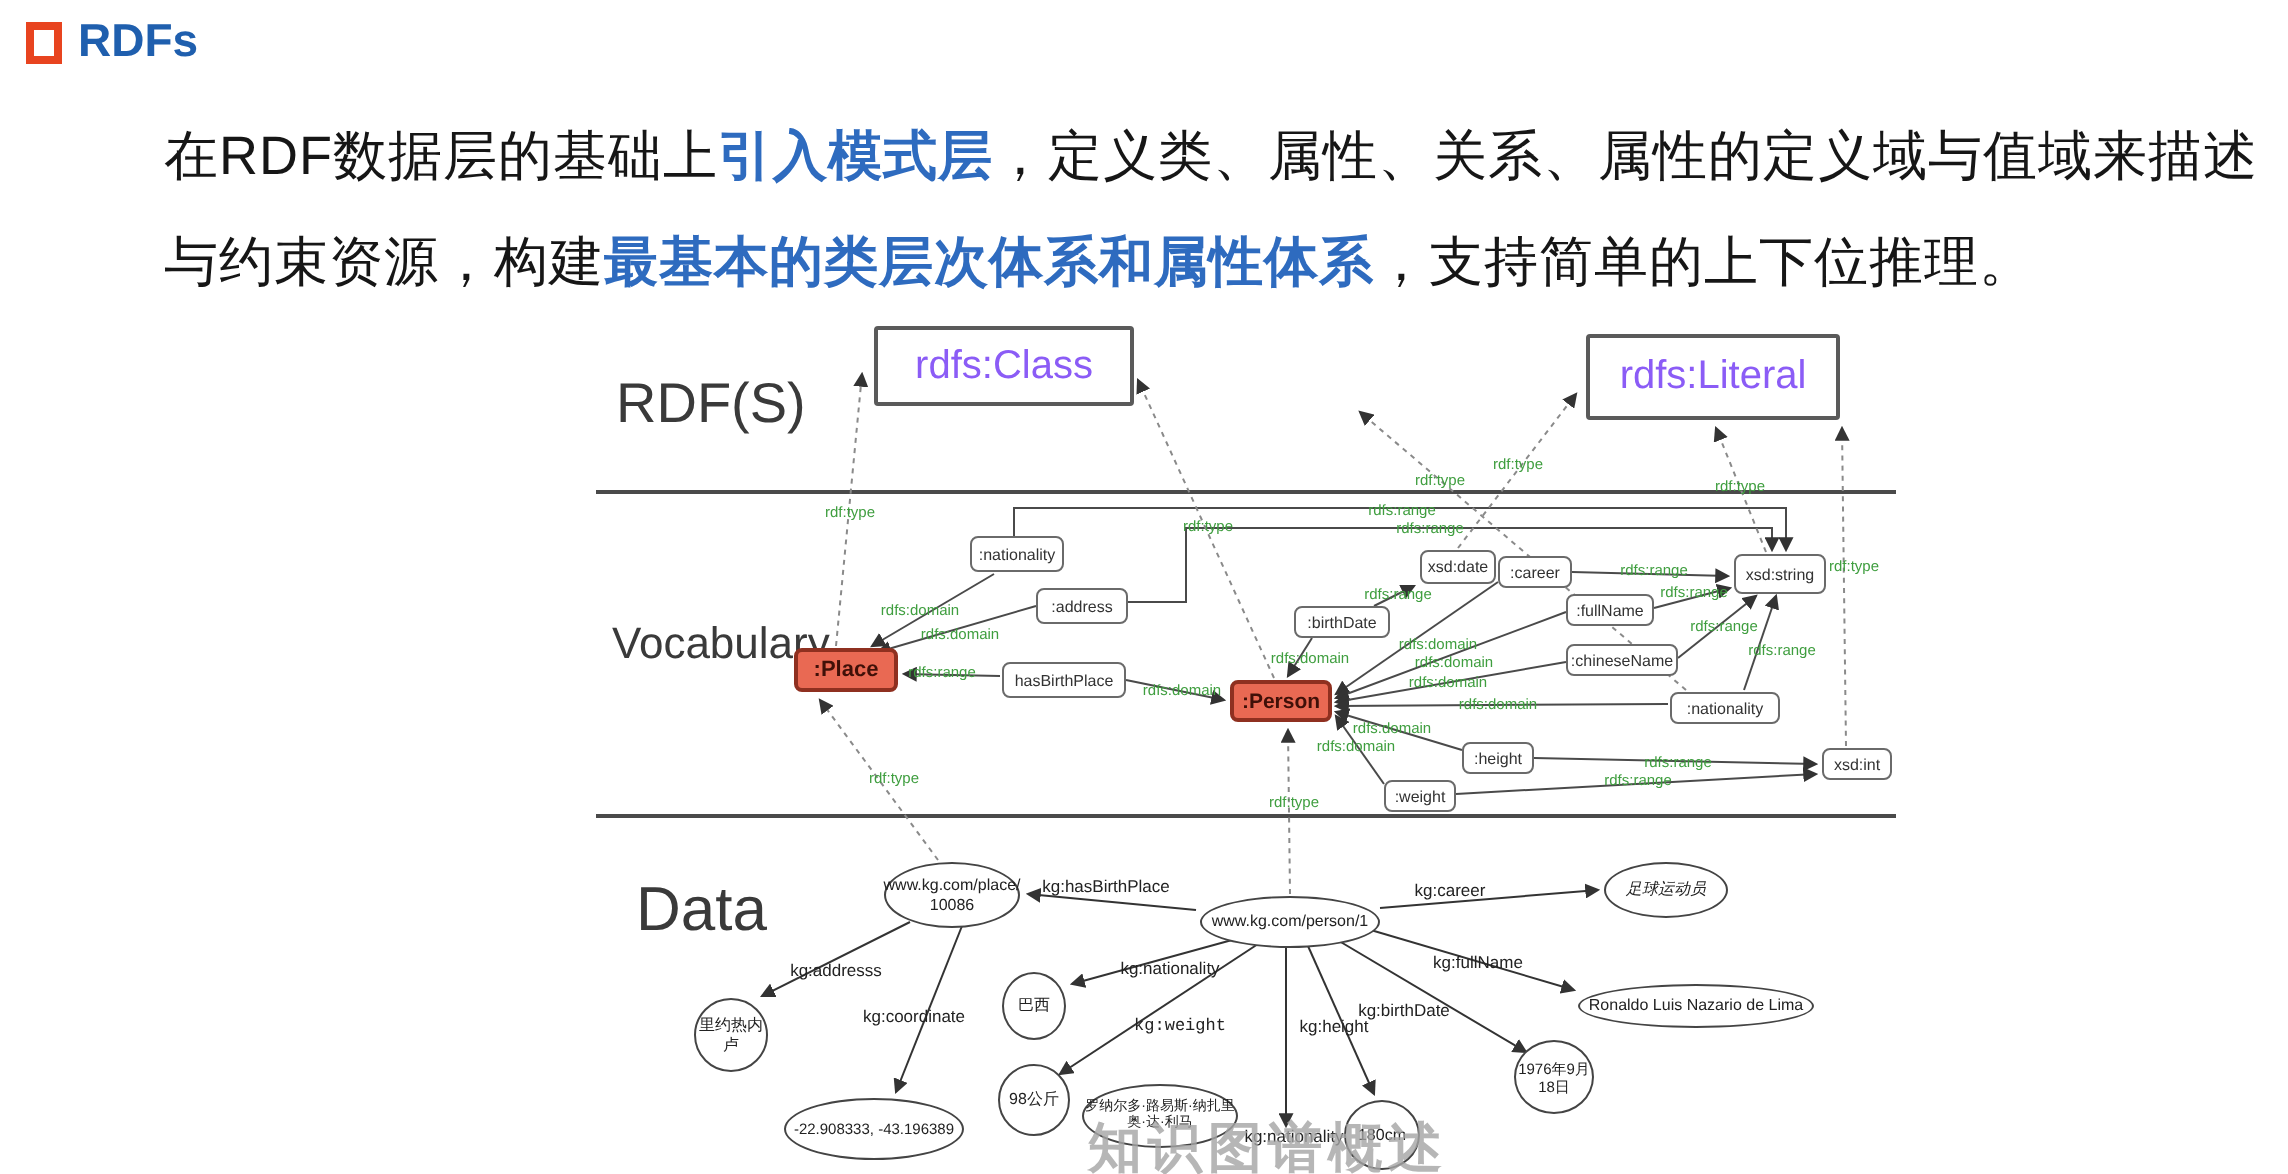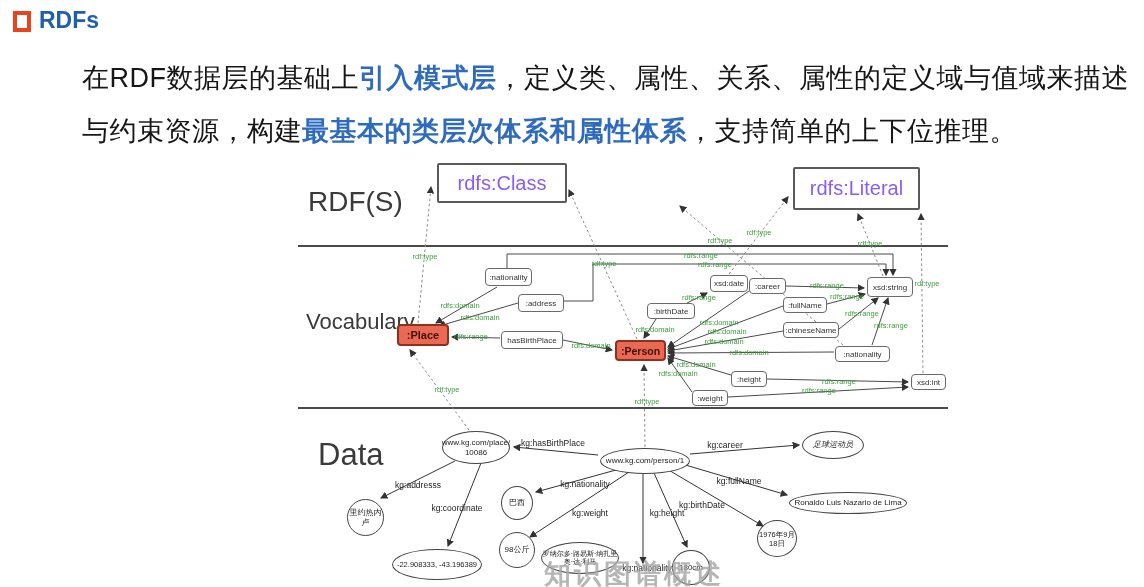--- a/index.html
+++ b/index.html
@@ -145,21 +145,21 @@
   <div class="ell" style="left:672px;top:550px;width:38px;height:35px;">180cm</div>
   <div class="ell" style="left:757px;top:520px;width:40px;height:37px;font-size:7.5px;">1976年9月18日</div>
   <div class="ell" style="left:802px;top:431px;width:62px;height:28px;font-style:italic;">足球运动员</div>
   <div class="ell" style="left:789px;top:492px;width:118px;height:22px;">Ronaldo Luis Nazario de Lima</div>
 
   <div class="pl klabel" style="left:553px;top:443px;">kg:hasBirthPlace</div>
   <div class="pl klabel" style="left:725px;top:445px;">kg:career</div>
   <div class="pl klabel" style="left:418px;top:485px;">kg:addresss</div>
   <div class="pl klabel" style="left:457px;top:508px;">kg:coordinate</div>
   <div class="pl klabel" style="left:585px;top:484px;">kg:nationality</div>
-  <div class="pl klabel" style="left:590px;top:513px;">kg:weight</div>
+  <div class="pl klabel" style="left:590px;top:513px;font-family:Liberation Mono, monospace;">kg:weight</div>
   <div class="pl klabel" style="left:739px;top:481px;">kg:fullName</div>
   <div class="pl klabel" style="left:667px;top:513px;">kg:height</div>
   <div class="pl klabel" style="left:702px;top:505px;">kg:birthDate</div>
   <div class="pl klabel" style="left:647px;top:568px;">kg:nationality</div>
 
   <div class="pl glabel" style="left:425px;top:256px;">rdf:type</div>
   <div class="pl glabel" style="left:604px;top:263px;">rdf:type</div>
   <div class="pl glabel" style="left:720px;top:240px;">rdf:type</div>
   <div class="pl glabel" style="left:759px;top:232px;">rdf:type</div>
   <div class="pl glabel" style="left:870px;top:243px;">rdf:type</div>

